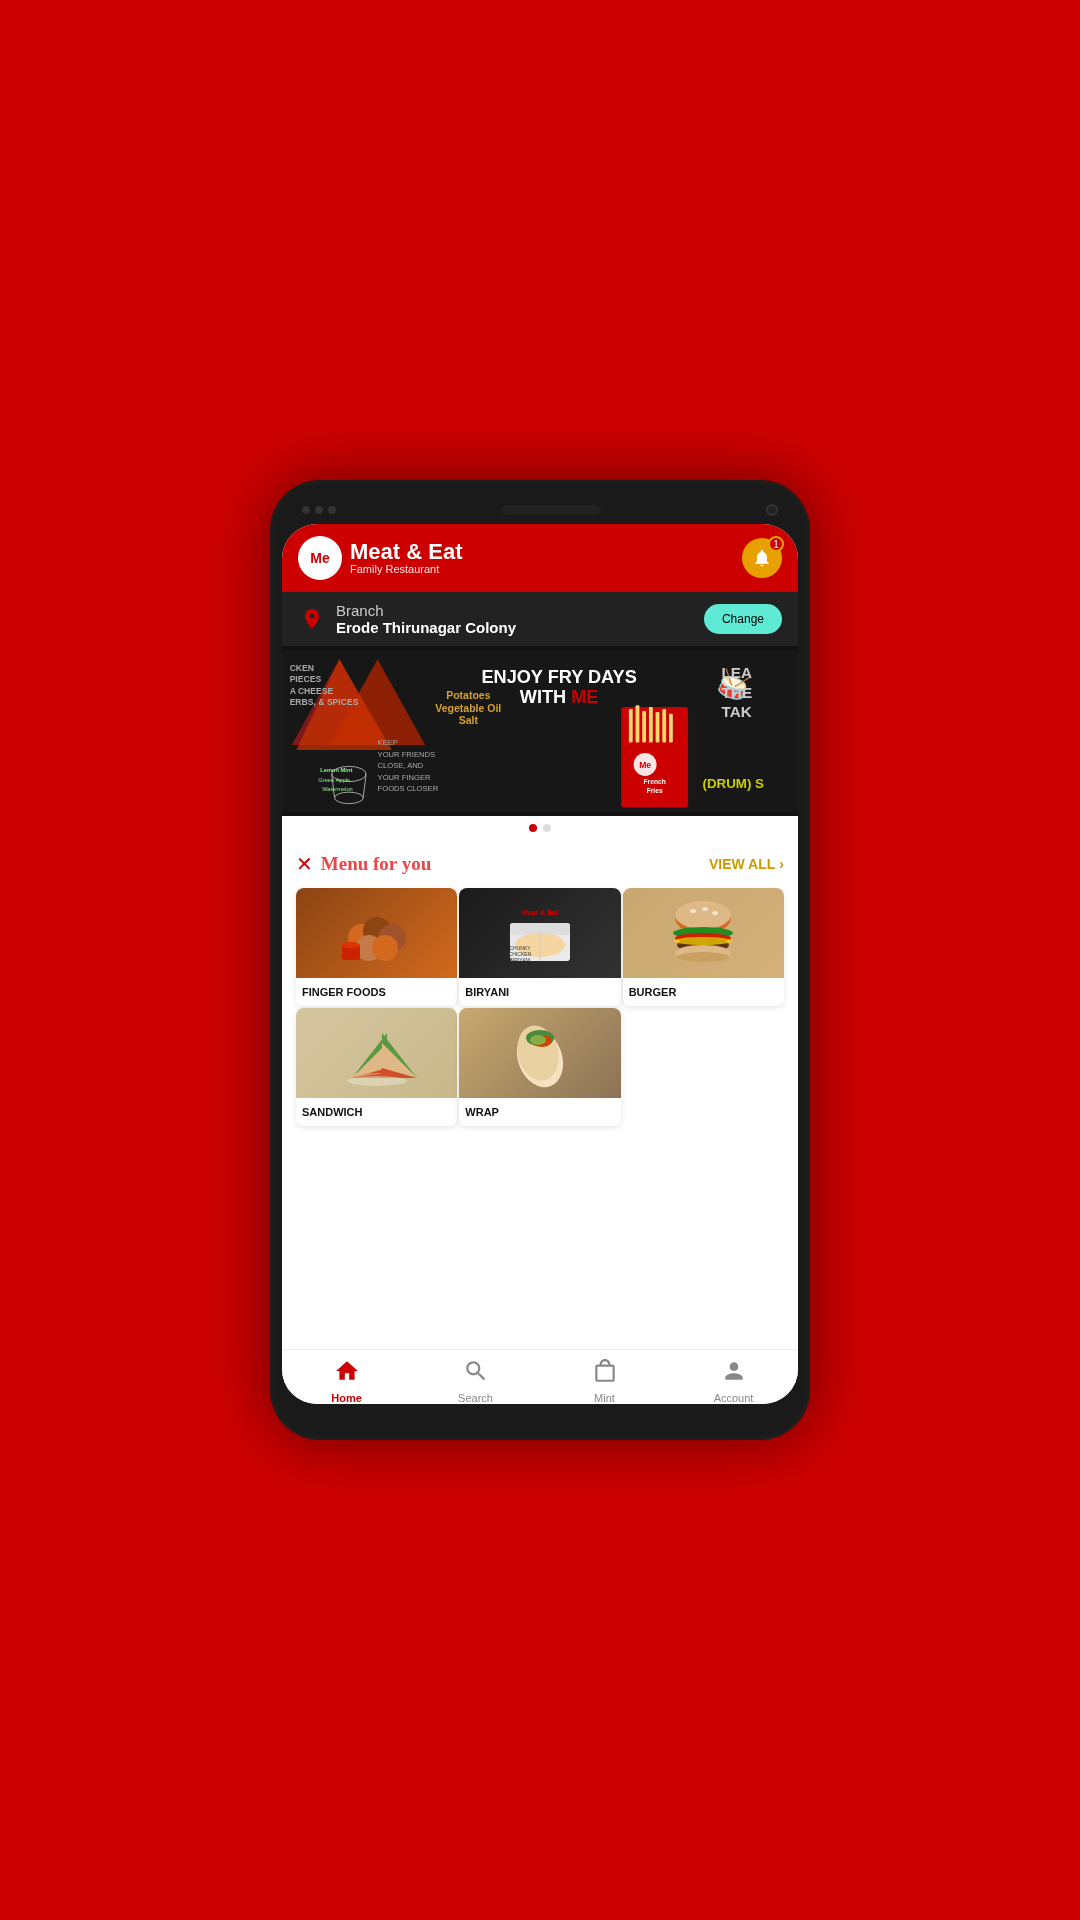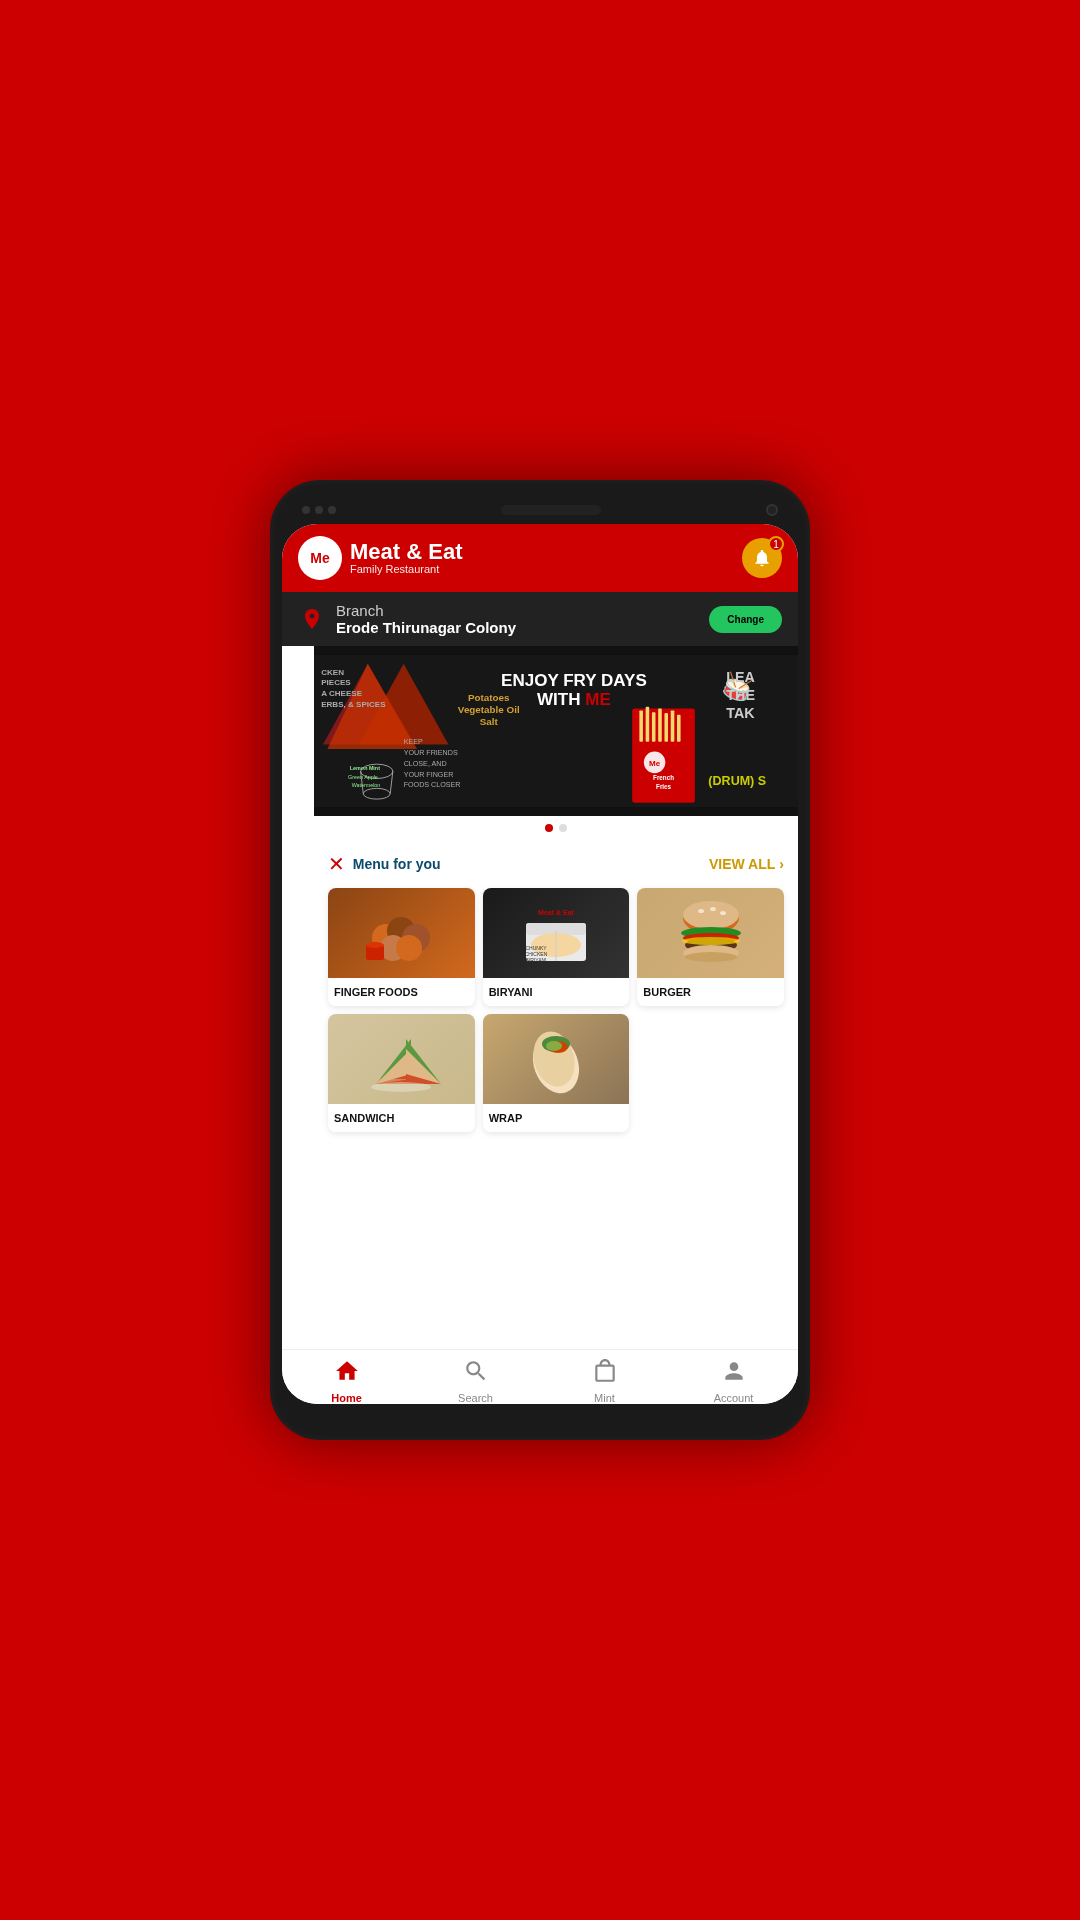--- a/index.html
+++ b/index.html
@@ -166,27 +166,27 @@
       font-size: 15px;
     }
 
     .branch-name {
       color: #fff;
       font-size: 15px;
       font-weight: bold;
     }
 
     .change-btn {
-      background: #22c55e;
+      background: #5eead4;
       color: #000;
       border: none;
       border-radius: 20px;
       padding: 8px 18px;
-      font-size: 10px;
-      font-weight: 700;
+      font-size: 12px;
+      font-weight: 400;
       cursor: pointer;
     }
 
     
     .banner-section {
       position: relative;
       overflow: hidden;
     }
 
     .banner-dots {
@@ -206,21 +206,20 @@
 
     .banner-dot.active {
       background: #cc0000;
     }
 
     
     .content-area {
       flex: 1;
       overflow-y: auto;
       background: #fff;
-      padding-left: 32px;
     }
 
     .content-area::-webkit-scrollbar { display: none; }
 
     
     .menu-section {
       padding: 12px 14px;
     }
 
     .section-header {
@@ -235,40 +234,41 @@
       align-items: center;
       gap: 8px;
     }
 
     .fork-icon {
       color: #cc0000;
       font-size: 20px;
     }
 
     .section-title {
-      font-size: 14px;
+      font-size: 19px;
       font-weight: 700;
-      color: #0c4a6e;
+      color: #ef4444;
+      font-family: Liberation Serif, serif;
     }
 
     .view-all-btn {
       color: #cc9900;
       font-size: 14px;
       font-weight: 600;
       display: flex;
       align-items: center;
       gap: 4px;
       cursor: pointer;
     }
 
     
     .menu-grid {
       display: grid;
       grid-template-columns: repeat(3, 1fr);
-      gap: 8px;
+      gap: 2px;
     }
 
     .menu-card {
       border-radius: 8px;
       overflow: hidden;
       box-shadow: 0 2px 6px rgba(0,0,0,0.1);
       cursor: pointer;
     }
 
     .menu-card-img {

